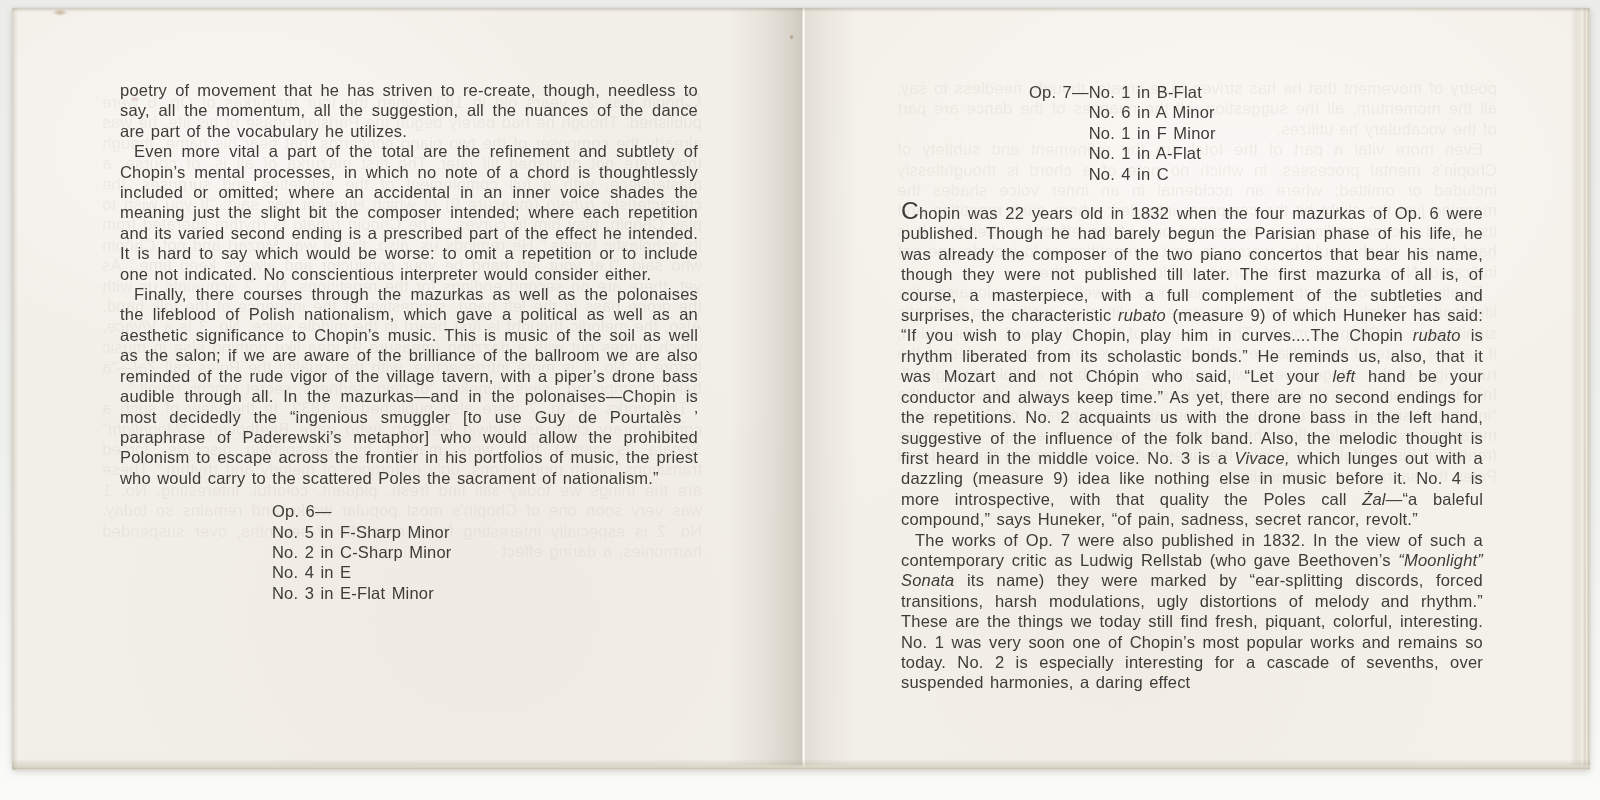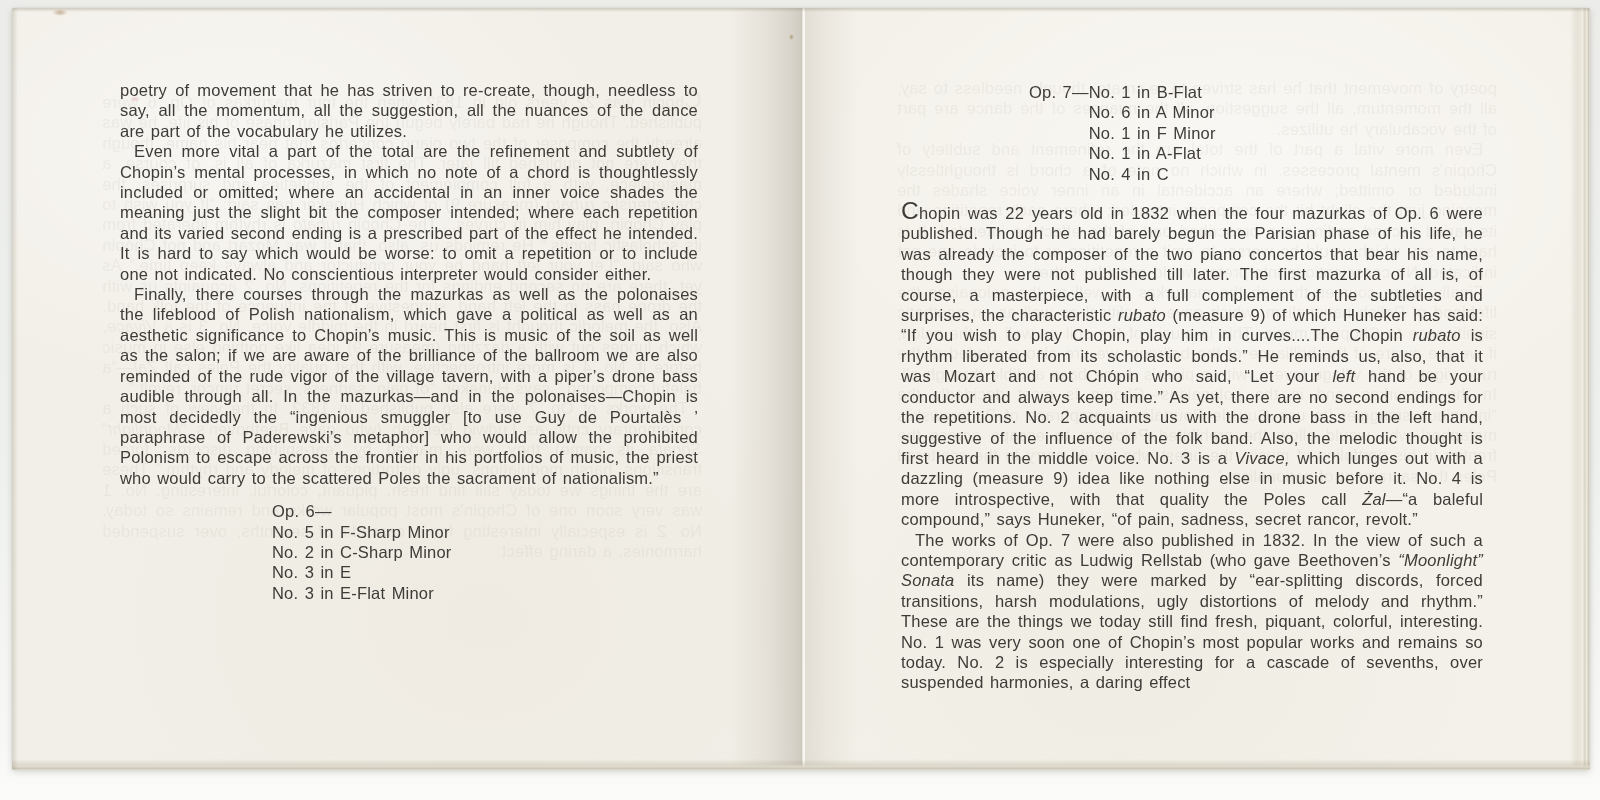--- a/index.html
+++ b/index.html
@@ -88,21 +88,21 @@
         <div>
             <div class="para"><span>poetry of movement that he has striven to re-create, though, needless to say, all the momentum, all the suggestion, all the nuances of the dance are part of the vocabulary he utilizes.</span></div>
             <div class="para indent"><span>Even more vital a part of the total are the refinement and subtlety of Chopin’s mental processes, in which no note of a chord is thoughtlessly included or omitted; where an accidental in an inner voice shades the meaning just the slight bit the composer intended; where each repetition and its varied second ending is a prescribed part of the effect he intended. It is hard to say which would be worse: to omit a repetition or to include one not indicated. No conscientious interpreter would consider either.</span></div>
             <div class="para indent"><span>Finally, there courses through the mazurkas as well as the polonaises the lifeblood of Polish nationalism, which gave a political as well as an aesthetic significance to Chopin’s music. This is music of the soil as well as the salon; if we are aware of the brilliance of the ballroom we are also reminded of the rude vigor of the village tavern, with a piper’s drone bass audible through all. In the mazurkas—and in the polonaises—Chopin is most decidedly the “ingenious smuggler [to use Guy de Pourtalès ’ paraphrase of Paderewski’s metaphor] who would allow the prohibited Polonism to escape across the frontier in his portfolios of music, the priest who would carry to the scattered Poles the sacrament of nationalism.”</span></div>
           </div>
         <div class="opus opus-left">
             <span class="opus-prefix">Op. 6—</span>
             <span class="opus-items">
               <span class="opus-item">No. 5 in F-Sharp Minor</span>
               <span class="opus-item">No. 2 in C-Sharp Minor</span>
-              <span class="opus-item">No. 3 in E</span>
+              <span class="opus-item">No. 4 in E</span>
               <span class="opus-item">No. 3 in E-Flat Minor</span>
             </span>
           </div>
       </div>
       <div class="shade-left"></div>
     </div>
 
     <div class="page page-right">
       <div class="ghost ghost-right">
           <div class="para"><span>poetry of movement that he has striven to re-create, though, needless to say, all the momentum, all the suggestion, all the nuances of the dance are part of the vocabulary he utilizes.</span></div>

